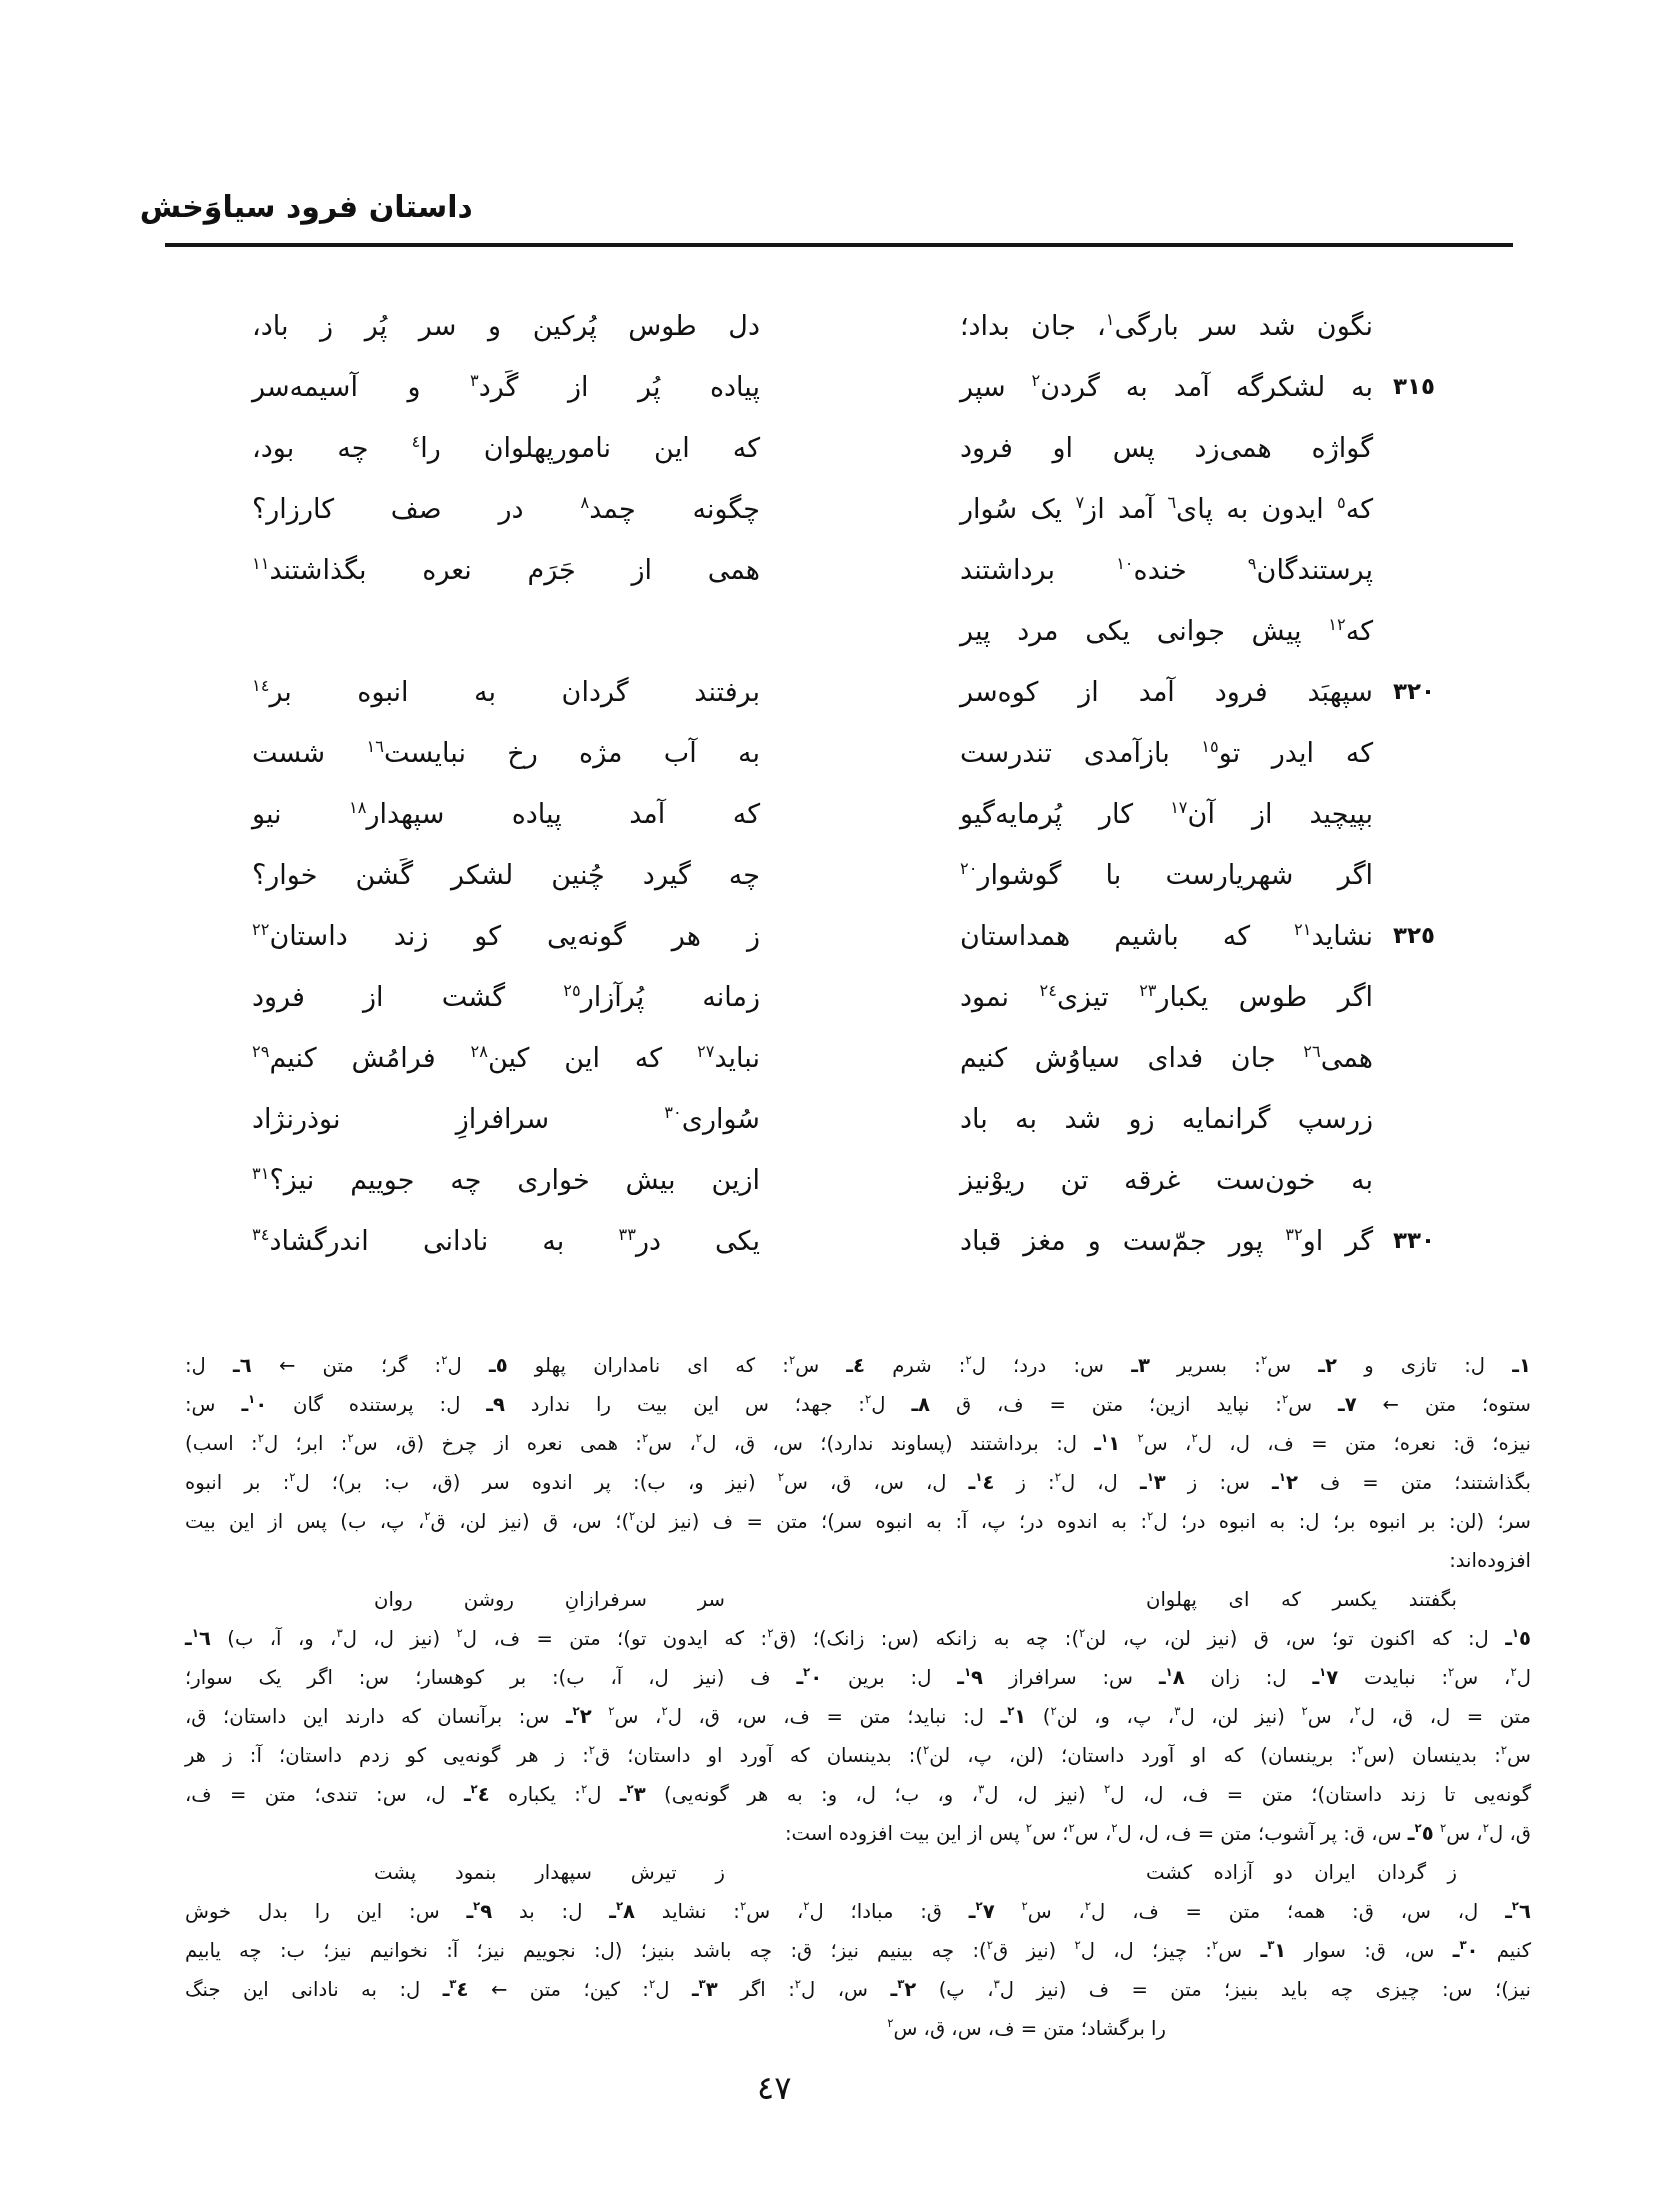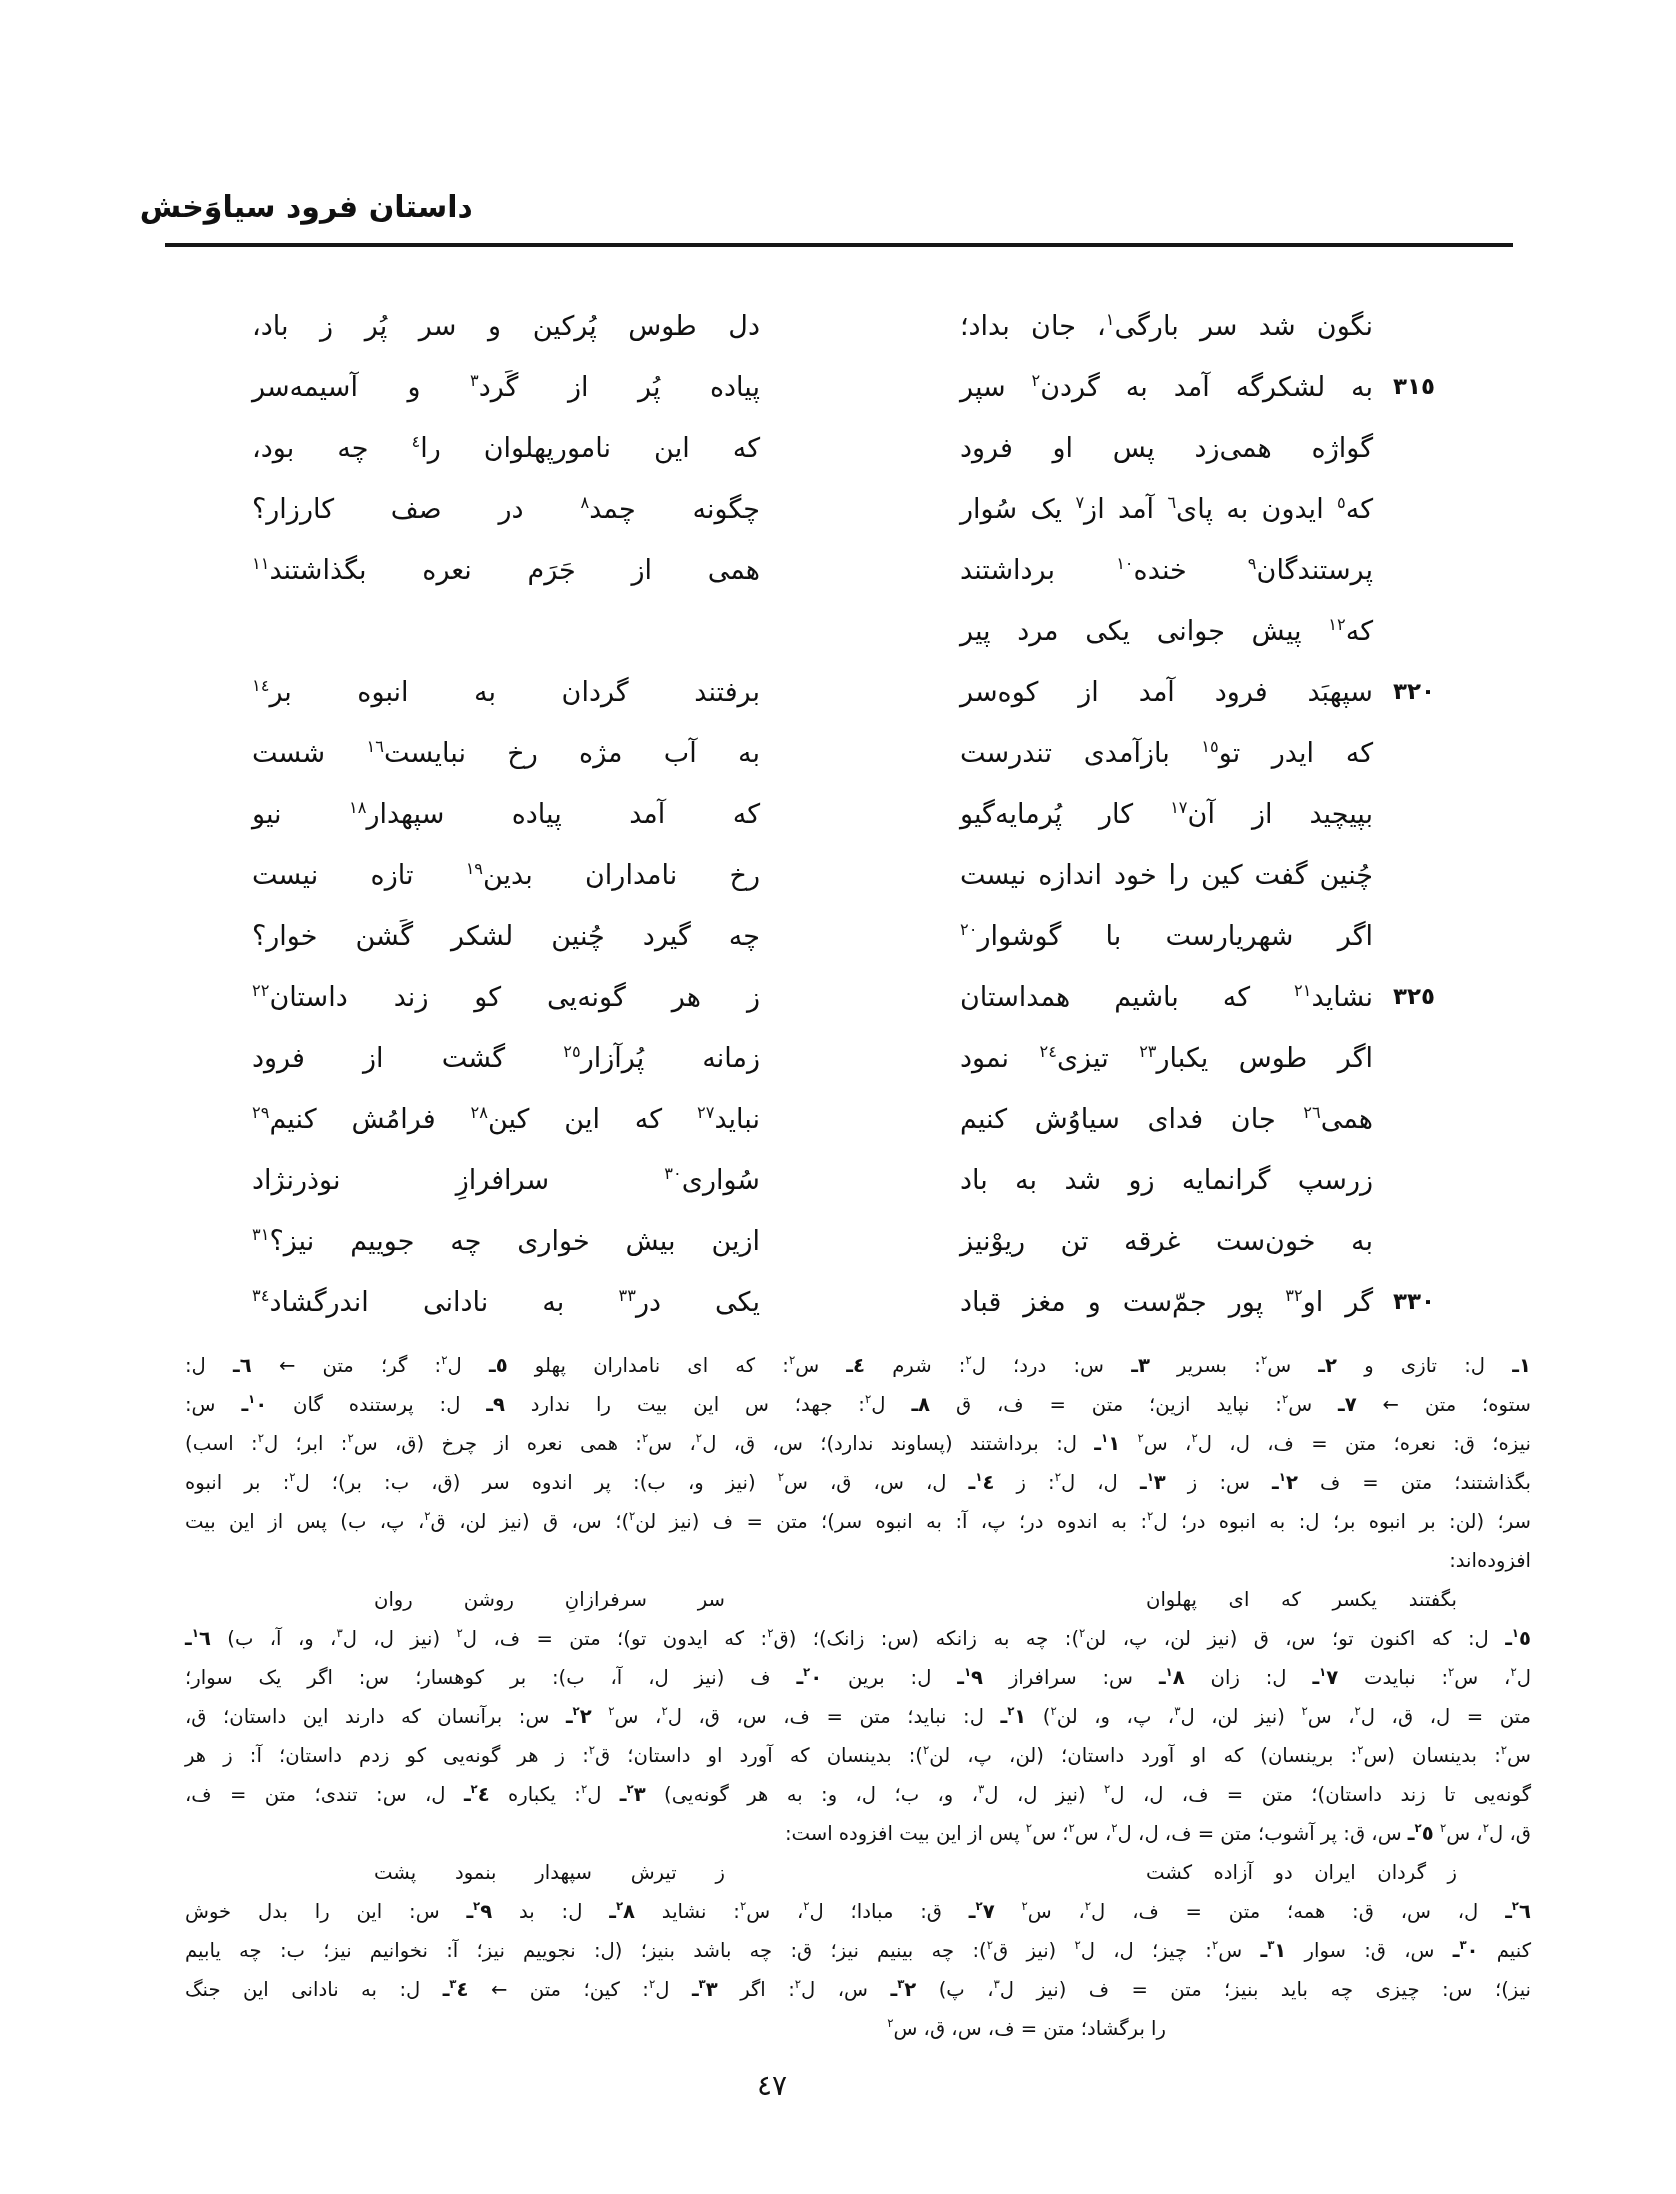--- a/index.html
+++ b/index.html
@@ -29,21 +29,21 @@
   .fn-row{height:39px;line-height:39px;white-space:normal;overflow:visible;}
   .fn-justify{text-align:justify;text-align-last:justify;-moz-text-align-last:justify;}
   .fn-right{text-align:right;}
   .fn-indent-end{text-align:right;padding-right:365px;}
   .fn-row b{font-weight:bold;}
   .fn-verse{display:flex;justify-content:space-between;direction:rtl;padding:0 74px 0 189px;}
   .fn-verse .fv-right{width:311px;text-align:justify;text-align-last:justify;-moz-text-align-last:justify;}
   .fn-verse .fv-left{width:351px;text-align:justify;text-align-last:justify;-moz-text-align-last:justify;}
   
   .page-number{position:absolute;left:758px;top:2069px;width:81px;
-               font-size:28px;text-align:left;direction:rtl;}
+               font-size:32px;text-align:left;direction:rtl;}
 </style>
 </head>
 <body>
 
 <div class="page">
   <div class="header-title" dir="rtl">داستان فرود سیاوَخش</div>
   <div class="rule"></div>
   <div class="poem">
     <div>
         <div class="poem-line">
@@ -75,24 +75,20 @@
           <div class="hemi hemi-right">سپهبَد فرود آمد از کوه‌سر</div>
           <div class="vnum">٣٢٠</div>
         </div>
         <div class="poem-line">
           <div class="hemi hemi-left">به آب مژه رخ نبایست<sup>١٦</sup> شست</div>
           <div class="hemi hemi-right">که ایدر تو<sup>١٥</sup> بازآمدی تندرست</div>
         </div>
         <div class="poem-line">
           <div class="hemi hemi-left">که آمد پیاده سپهدار<sup>١٨</sup> نیو</div>
           <div class="hemi hemi-right">بپیچید از آن<sup>١٧</sup> کار پُرمایه‌گیو</div>
-        </div>
-        <div class="poem-line">
-          <div class="hemi hemi-left">رخ نامداران بدین<sup>١٩</sup> تازه نیست</div>
-          <div class="hemi hemi-right">چُنین گفت کین را خود اندازه نیست</div>
         </div>
         <div class="poem-line">
           <div class="hemi hemi-left">چه گیرد چُنین لشکر گَشن خوار؟</div>
           <div class="hemi hemi-right">اگر شهریارست با گوشوار<sup>٢٠</sup></div>
         </div>
         <div class="poem-line">
           <div class="hemi hemi-left">ز هر گونه‌یی کو زند داستان<sup>٢٢</sup></div>
           <div class="hemi hemi-right">نشاید<sup>٢١</sup> که باشیم همداستان</div>
           <div class="vnum">٣٢٥</div>
         </div>

